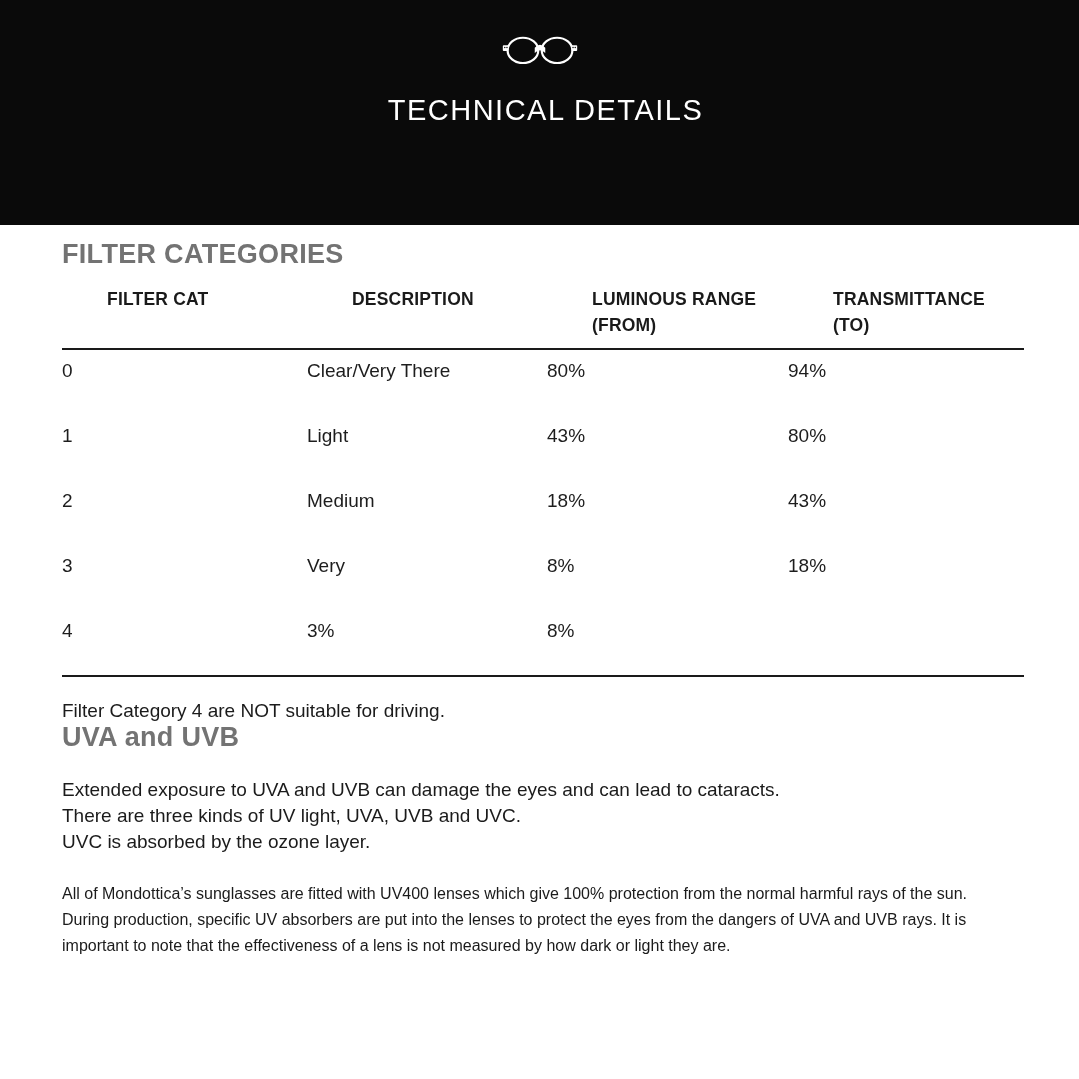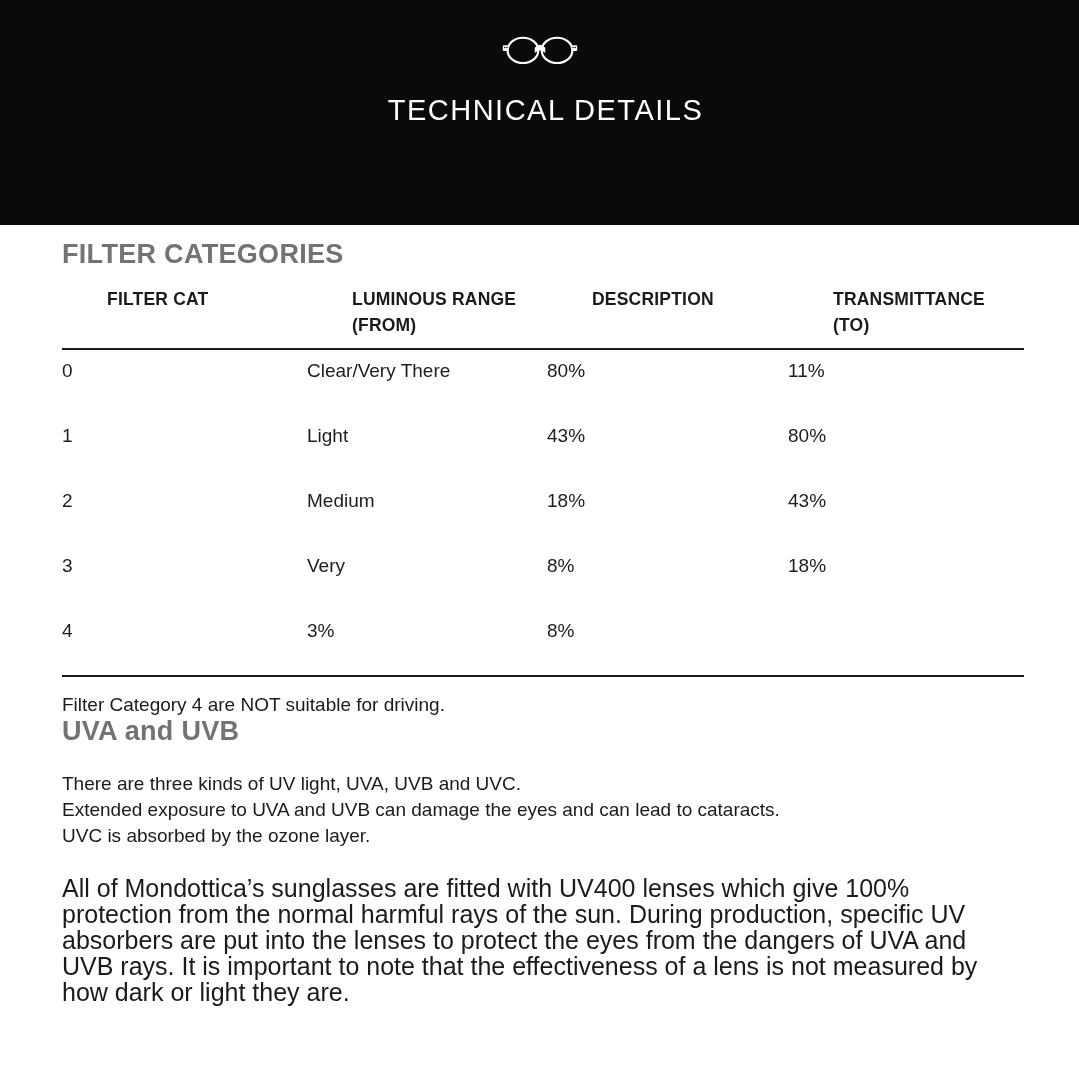--- a/index.html
+++ b/index.html
@@ -64,34 +64,34 @@
     margin-left: 45px;
   }
   .tbody-row { height: 65px; }
   .td {
     padding-top: 10px;
     font-size: 19px;
     color: #1d1d1d;
   }
   .table-bottom-border { border-bottom: 2px solid #1a1a1a; width: 962px; }
   .footnote {
-    margin-top: 17px;
+    margin-top: 23px;
     font-size: 19px;
   }
 
   
   .uv-heading { }
   .uv-lines { margin-top: 24px; }
   .body-line {
     font-size: 19px;
     line-height: 26px;
   }
   .uv-paragraph {
     margin-top: 26px;
-    font-size: 25px;
+    font-size: 16px;
     line-height: 26px;
     max-width: 950px;
   }
 </style>
 </head>
 <body>
 
 <div class="header">
   <svg class="glasses" width="170" height="64" viewBox="0 0 170 64" xmlns="http://www.w3.org/2000/svg">
     <ellipse cx="46" cy="33" rx="35" ry="29" fill="none" stroke="#ffffff" stroke-width="5"></ellipse>
@@ -107,31 +107,31 @@
   <div class="header-title">TECHNICAL DETAILS</div>
 </div>
 
 <div class="content">
 
   <h1 class="section-heading filter-heading">FILTER CATEGORIES</h1>
 
   <div class="table">
     <div class="trow thead-row">
       <div class="th">FILTER CAT</div>
+      <div class="th">DESCRIPTION</div>
       <div class="th">LUMINOUS RANGE
 (FROM)</div>
-      <div class="th">DESCRIPTION</div>
       <div class="th">TRANSMITTANCE (TO)</div>
     </div>
 
     <div class="trow tbody-row">
       <div class="td">0</div>
       <div class="td">Clear/Very There</div>
       <div class="td">80%</div>
-      <div class="td">11%</div>
+      <div class="td">94%</div>
     </div>
     <div class="trow tbody-row">
       <div class="td">1</div>
       <div class="td">Light</div>
       <div class="td">43%</div>
       <div class="td">80%</div>
     </div>
     <div class="trow tbody-row">
       <div class="td">2</div>
       <div class="td">Medium</div>
@@ -150,20 +150,20 @@
       <div class="td">8%</div>
     </div>
     <div class="table-bottom-border"></div>
   </div>
 
   <div class="footnote">Filter Category 4 are NOT suitable for driving.</div>
 
   <h1 class="section-heading uv-heading">UVA and UVB</h1>
 
   <div class="uv-lines">
+    <div class="body-line">Extended exposure to UVA and UVB can damage the eyes and can lead to cataracts.</div>
     <div class="body-line">There are three kinds of UV light, UVA, UVB and UVC.</div>
-    <div class="body-line">Extended exposure to UVA and UVB can damage the eyes and can lead to cataracts.</div>
     <div class="body-line">UVC is absorbed by the ozone layer.</div>
   </div>
 
   <div class="uv-paragraph">All of Mondottica’s sunglasses are fitted with UV400 lenses which give 100% protection from the normal harmful rays of the sun. During production, specific UV absorbers are put into the lenses to protect the eyes from the dangers of UVA and UVB rays. It is important to note that the effectiveness of a lens is not measured by how dark or light they are.</div>
 
 </div>
 
 </body></html>

